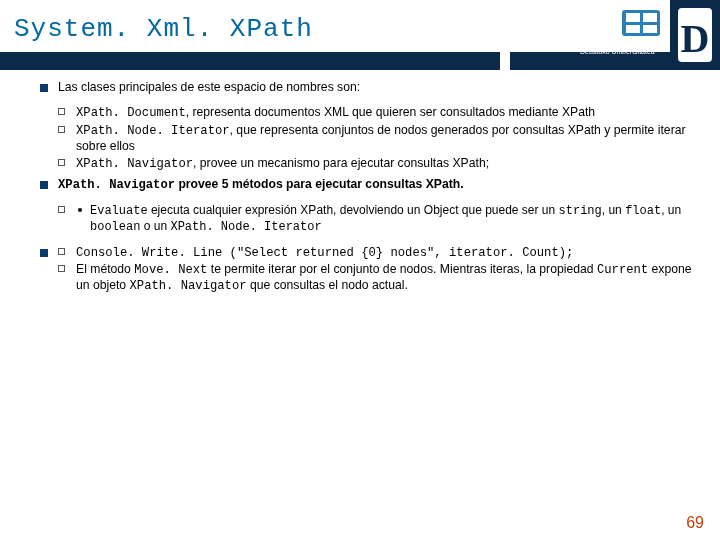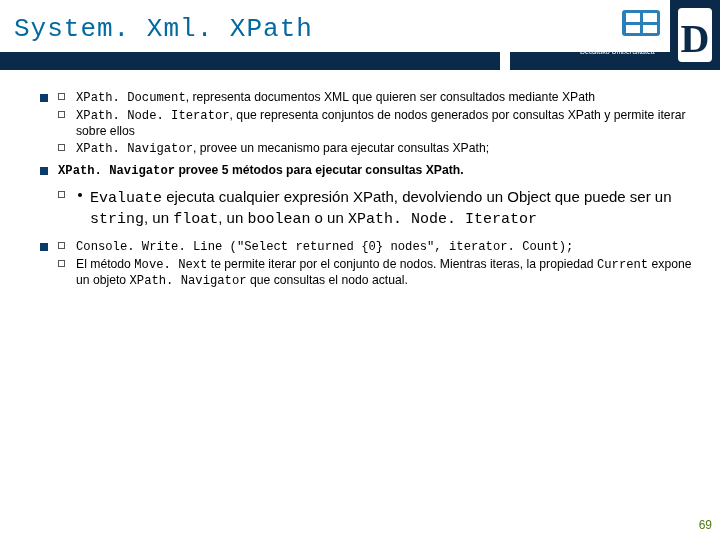--- a/index.html
+++ b/index.html
@@ -9,24 +9,24 @@
   .logo-wrap{position:absolute;right:0;top:0;width:200px;height:70px}
   .logo-wrap svg{position:absolute;top:0;right:0}
   .content{padding:10px 24px 0 40px;font-size:12.2px;line-height:1.22;color:#000}
   ul.lvl1{list-style:none;margin:0;padding:0}
   ul.lvl1>li{position:relative;padding-left:18px;margin-bottom:6px}
   ul.lvl1>li::before{content:"";position:absolute;left:0;top:4px;width:8px;height:8px;background:#0b3b6a}
   ul.lvl2{list-style:none;margin:10px 0 4px 0;padding:0}
   ul.lvl2>li{position:relative;padding-left:18px;margin-bottom:2px}
   ul.lvl2>li::before{content:"";position:absolute;left:0;top:3px;width:7px;height:7px;border:1px solid #555;box-sizing:border-box}
   ul.lvl3{list-style:none;margin:2px 0 2px 0;padding:0}
-  ul.lvl3>li{position:relative;padding-left:14px;margin-bottom:2px;font-size:15px}
+  ul.lvl3>li{position:relative;padding-left:14px;margin-bottom:2px;font-size:12px}
   ul.lvl3>li::before{content:"";position:absolute;left:2px;top:5px;width:4px;height:4px;border-radius:50%;background:#000}
   .mono{font-family:"Courier New",monospace}
-  .pagenum{position:absolute;right:8px;bottom:8px;font-size:12px;color:#4d7c0f}
+  .pagenum{position:absolute;right:16px;bottom:8px;font-size:16px;color:#c2410c}
 </style>
 </head>
 <body>
 
 <div class="header">
   <div class="title mono">System. Xml. XPath</div>
   <div class="bluebar"></div>
   <div class="logo-wrap">
     <svg width="210" height="74" viewBox="0 0 210 74">
       <path d="M0,52 L0,70 L130,70 Q150,70 160,52 L160,18 Q160,0 180,0 L210,0 L210,70 L130,70 Q150,70 160,52 Z" fill="#0b2a4a"></path>
@@ -42,20 +42,21 @@
     <div style="position:absolute;left:60px;top:40px;font-size:7px;color:#fff;line-height:1.1">
       <div>Universidad de Deusto</div>
       <div>Deustuko Unibertsitatea</div>
     </div>
   </div>
 </div>
 
 <div class="content">
 <ul class="lvl1">
   <li>
+    <span>Las clases principales de este espacio de nombres son:</span>
     <ul class="lvl2">
       <li><span class="mono">XPath. Document</span><span>, representa documentos XML que quieren ser consultados mediante XPath</span></li>
       <li><span class="mono">XPath. Node. Iterator</span><span>, que representa conjuntos de nodos generados por consultas XPath y permite iterar sobre ellos</span></li>
       <li><span class="mono">XPath. Navigator</span><span>, provee un mecanismo para ejecutar consultas XPath;</span></li>
     </ul>
   </li>
 
   <li>
     <b><span class="mono">XPath. Navigator</span><span> provee 5 métodos para ejecutar consultas XPath.</span></b>
     <ul class="lvl2">

